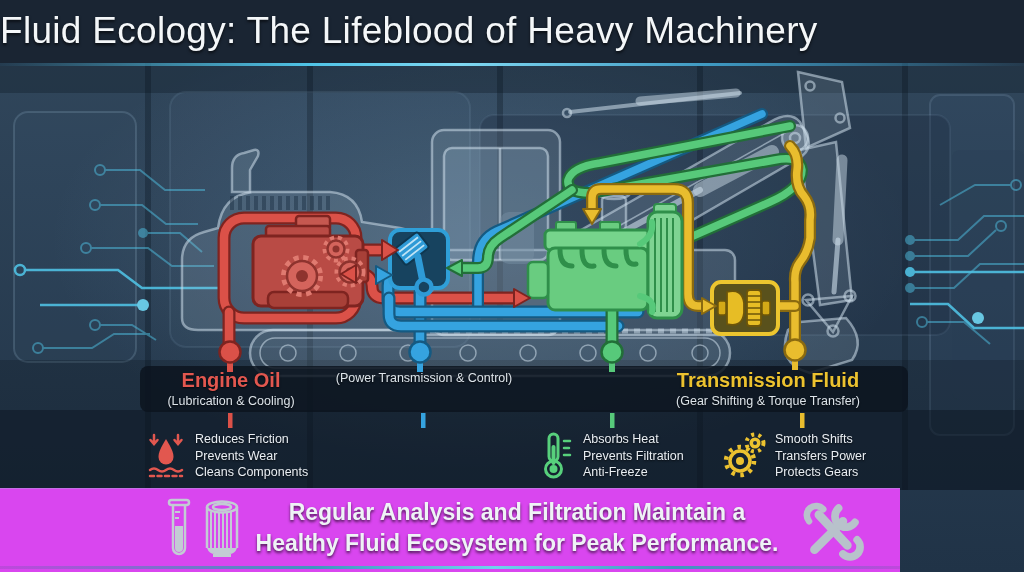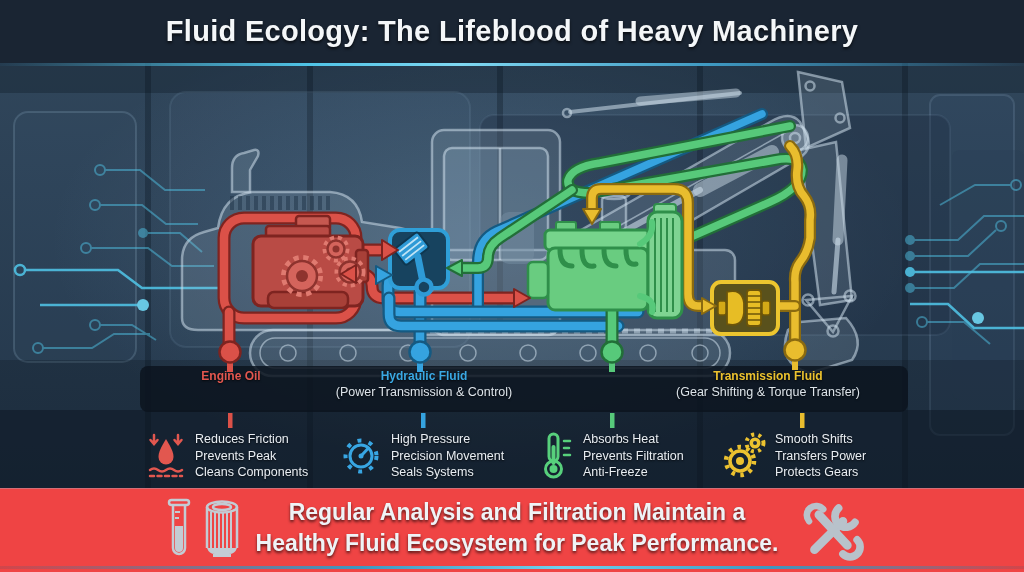--- a/index.html
+++ b/index.html
@@ -3,36 +3,36 @@
 <meta charset="utf-8">
 <style>
   html,body{margin:0;padding:0;background:#0d1520;}
   .stage{position:relative;width:1024px;height:572px;overflow:hidden;
          font-family:"Liberation Sans",sans-serif;background:#22374a;}
   .scene{position:absolute;inset:0;}
   
   .titlebar{position:absolute;top:0;left:0;width:1024px;height:63px;background:#1a2533;z-index:5;}
   .titlebar:after{content:"";position:absolute;left:0;bottom:-3px;width:100%;height:3px;
     background:linear-gradient(90deg,rgba(40,80,110,.2),#4fc3e6 30%,#7fd8f2 45%,#3d97c0 70%,rgba(40,80,110,.15));}
-  .titlebar h1{margin:0;line-height:62px;text-align:center;font-size:29px;font-weight:700;
+  .titlebar h1{margin:0;line-height:62px;text-align:left;font-size:37px;font-weight:400;
     color:#f4f7f9;letter-spacing:.3px;text-shadow:0 2px 3px rgba(0,0,0,.65);}
   
   .syslabel{position:absolute;top:369px;width:230px;transform:translateX(-50%);
     text-align:center;z-index:6;}
-  .sysname{font-size:12px;font-weight:800;text-shadow:0 1px 2px rgba(0,0,0,.7);}
+  .sysname{font-size:20px;font-weight:800;text-shadow:0 1px 2px rgba(0,0,0,.7);}
   .syssub{font-size:12.5px;color:#dde4ea;margin-top:2px;text-shadow:0 1px 2px rgba(0,0,0,.7);}
   .c-red{color:#e2574f}.c-blue{color:#3aa8e3}.c-green{color:#57d07c}.c-yellow{color:#ecc22f}
   
   .col{position:absolute;top:431px;display:flex;gap:9px;z-index:6;}
   .col .txt{font-size:12.5px;font-weight:500;color:#e9eef3;line-height:16.5px;
     text-shadow:0 1px 2px rgba(0,0,0,.7);}
   .col .txt span{display:block;}
   .bicon{flex:0 0 auto;}
   
-  .footerband{position:absolute;left:0;top:488px;width:1024px;height:84px;background:#ef4444;
+  .footerband{position:absolute;left:0;top:488px;width:900px;height:84px;background:#d946ef;
     border-top:1px solid rgba(160,190,215,.35);z-index:5;}
   .footerband:after{content:"";position:absolute;left:0;bottom:4px;width:100%;height:3px;
     background:linear-gradient(90deg,rgba(40,80,110,.15),#3d97c0 35%,#6fd2ee 55%,#3d97c0 75%,rgba(40,80,110,.15));}
   .footer-text{position:absolute;left:252px;top:8px;width:530px;text-align:center;
     font-size:23px;font-weight:800;color:#eff3f6;line-height:31px;text-shadow:0 2px 3px rgba(0,0,0,.65);}
   .flask-icons{position:absolute;left:164px;top:9px;display:flex;gap:7px;}
   .wrench-wrap{position:absolute;left:797px;top:6px;}
 </style>
 </head>
 <body>
@@ -286,59 +286,44 @@
     <rect x="800" y="413" width="4.5" height="15" fill="#e9bd2e"></rect>
   </g>
 </svg>
 
 <header class="titlebar">
   <h1>Fluid Ecology: The Lifeblood of Heavy Machinery</h1>
 </header>
 
 <div class="syslabel" style="left:231px">
   <div class="sysname c-red">Engine Oil</div>
+  <div class="syssub">(Lubrication &amp; Cooling)</div>
 </div>
 <div class="syslabel" style="left:424px">
-  <div class="sysname c-blue">Hydraulic Fluid</div>
   <div class="syssub">(Power Transmission &amp; Control)</div>
 </div>
 <div class="syslabel" style="left:768px">
   <div class="sysname c-yellow">Transmission Fluid</div>
   <div class="syssub">(Gear Shifting &amp; Torque Transfer)</div>
 </div>
 
 <div class="col" style="left:146px">
   <svg class="bicon" width="40" height="50" viewBox="0 0 40 50">
     <g stroke="#e2574f" fill="none" stroke-width="2.5" stroke-linecap="round">
       <path d="M8,4 V12 M4.5,9 L8,13 L11.5,9"></path>
           <path d="M32,4 V12 M28.5,9 L32,13 L35.5,9"></path>
       <path d="M20,8 C14.5,17 12.5,21.5 12.5,26 a7.5,7.5 0 0 0 15,0 C27.5,21.5 25.5,17 20,8 Z" fill="#e2574f" stroke="none"></path>
       <path d="M4,39 Q8,36 12,39 T20,39 T28,39 T36,39"></path>
       <path d="M4,45 H36" stroke-dasharray="4 3.5"></path>
     </g>
   </svg>
   <div class="txt">
     <span>Reduces Friction</span>
-    <span>Prevents Peak</span>
+    <span>Prevents Wear</span>
     <span>Cleans Components</span>
-  </div>
-</div>
-<div class="col" style="left:340px">
-  <svg class="bicon" width="42" height="50" viewBox="0 0 42 50">
-    <g stroke="#38a6e3" fill="none">
-      <circle cx="21" cy="25" r="15.5" stroke-width="4" stroke-dasharray="4 7.5"></circle>
-      <circle cx="21" cy="25" r="11" stroke-width="3"></circle>
-      <path d="M21,25 L28.5,17" stroke-width="3" stroke-linecap="round"></path>
-      <circle cx="21" cy="25" r="2.5" fill="#38a6e3" stroke="none"></circle>
-    </g>
-  </svg>
-  <div class="txt">
-    <span>High Pressure</span>
-    <span>Precision Movement</span>
-    <span>Seals Systems</span>
   </div>
 </div>
 <div class="col" style="left:538px">
   <svg class="bicon" width="36" height="50" viewBox="0 0 36 50">
     <g stroke="#57d07c" fill="none" stroke-width="3" stroke-linecap="round">
       <rect x="11" y="3" width="9" height="27" rx="4.5"></rect>
       <circle cx="15.5" cy="38" r="8"></circle>
       <circle cx="15.5" cy="38" r="4" fill="#57d07c" stroke="none"></circle>
       <path d="M15.5,32 V16" stroke-width="4"></path>
       <path d="M26,10 H32 M26,17 H31 M26,24 H32" stroke-width="2.5"></path>

